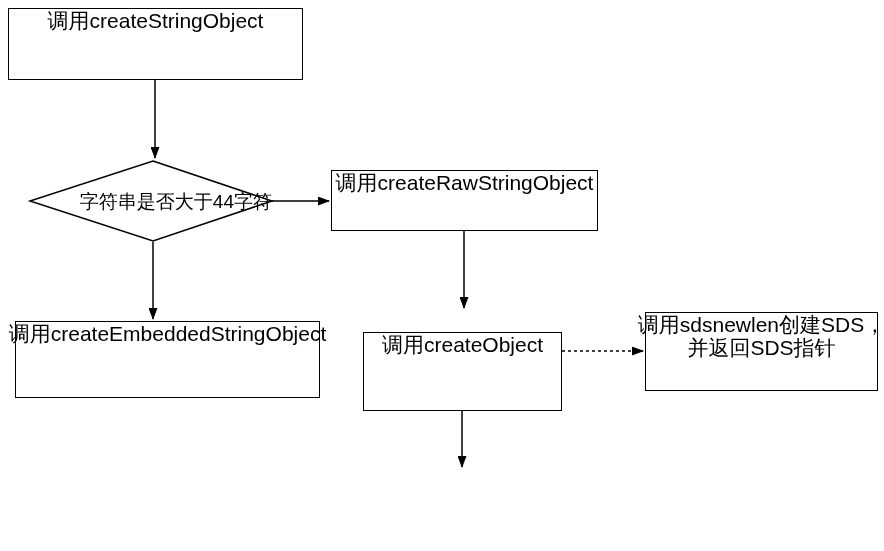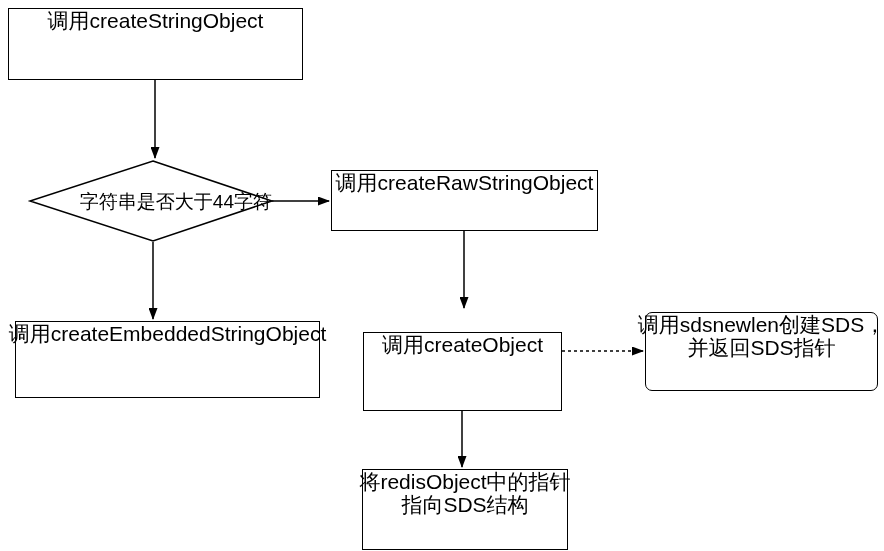--- a/index.html
+++ b/index.html
@@ -100,23 +100,19 @@
   </div>
 
   <div class="node" style="left:3px; top:321px; width:305px; height:77px;margin-left:12px;">
     <span>调用createEmbeddedStringObject</span>
   </div>
 
   <div class="node" style="left:363px; top:310px; width:199px; height:79px;margin-top:22px;">
     <span>调用createObject</span>
   </div>
 
-  <div class="node" style="left:645px; top:312px; width:233px; height:79px;border-radius:7px;">
+  <div class="node" style="left:645px; top:312px; width:233px; height:79px;">
     <span>调用sdsnewlen创建SDS，
 并返回SDS指针</span>
   </div>
 
-  <div class="node" style="left:362px; top:469px; width:206px; height:81px;">
-    <span>将redisObject中的指针
-指向SDS结构</span>
-  </div>
 
 </div>
 
 </body></html>

